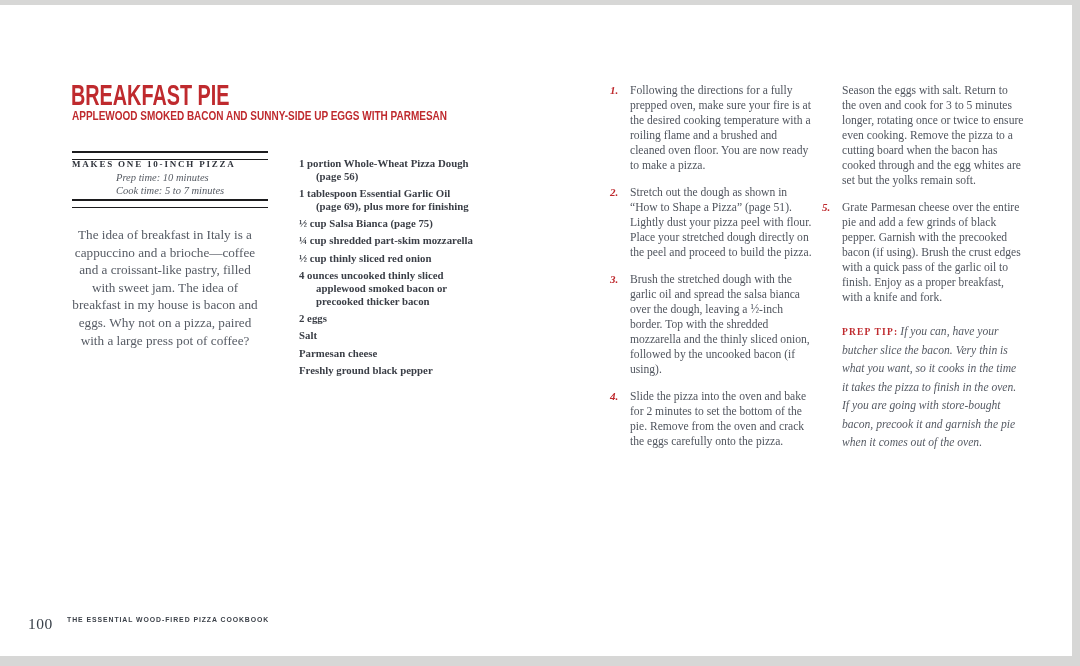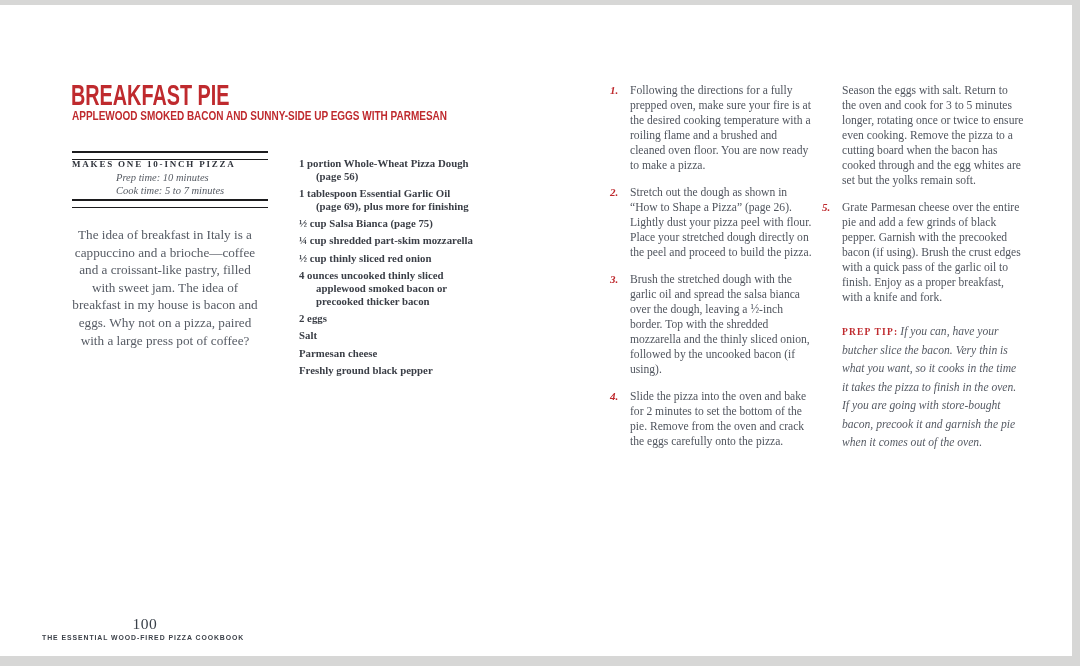--- a/index.html
+++ b/index.html
@@ -74,21 +74,21 @@
   .tip{margin-top:16px;padding-left:20px;}
   .tip-label{
     font-size:9.5px;font-weight:bold;color:#bf2a2e;
     letter-spacing:1.2px;margin-right:2px;
   }
   .tip-text{
     font-size:11.6px;line-height:15.5px;font-style:italic;color:#565b64;
   }
 
   
-  .footer{display:flex;align-items:center;flex-direction:column;}
+  .footer{display:flex;align-items:flex-start;}
   .page-num{
     font-size:15.5px;color:#394049;letter-spacing:0.5px;
   }
   .footer-caption{
     font-family:"Liberation Sans", sans-serif;
     font-size:7.5px;color:#3c4149;
     letter-spacing:1px;font-weight:bold;
     transform:scaleX(0.92);transform-origin:0 100%;
     white-space:nowrap;
   }
@@ -132,21 +132,21 @@
     <p class="ingredient">Freshly ground black pepper</p>
   </div>
 
   <div class="abs stepcol" style="left:610px;top:78px;">
     <div class="step">
       <span class="step-num">1.</span>
       <span class="step-text">Following the directions for a fully prepped oven, make sure your fire is at the desired cooking temperature with a roiling flame and a brushed and cleaned oven floor. You are now ready to make a pizza.</span>
     </div>
     <div class="step">
       <span class="step-num">2.</span>
-      <span class="step-text">Stretch out the dough as shown in “How to Shape a Pizza” (page 26). Lightly dust your pizza peel with flour. Place your stretched dough directly on the peel and proceed to build the pizza.</span>
+      <span class="step-text">Stretch out the dough as shown in “How to Shape a Pizza” (page 51). Lightly dust your pizza peel with flour. Place your stretched dough directly on the peel and proceed to build the pizza.</span>
     </div>
     <div class="step">
       <span class="step-num">3.</span>
       <span class="step-text">Brush the stretched dough with the garlic oil and spread the salsa bianca over the dough, leaving a ½-inch border. Top with the shredded mozzarella and the thinly sliced onion, followed by the uncooked bacon (if using).</span>
     </div>
     <div class="step">
       <span class="step-num">4.</span>
       <span class="step-text">Slide the pizza into the oven and bake for 2 minutes to set the bottom of the pie. Remove from the oven and crack the eggs carefully onto the pizza.</span>
     </div>
   </div>

